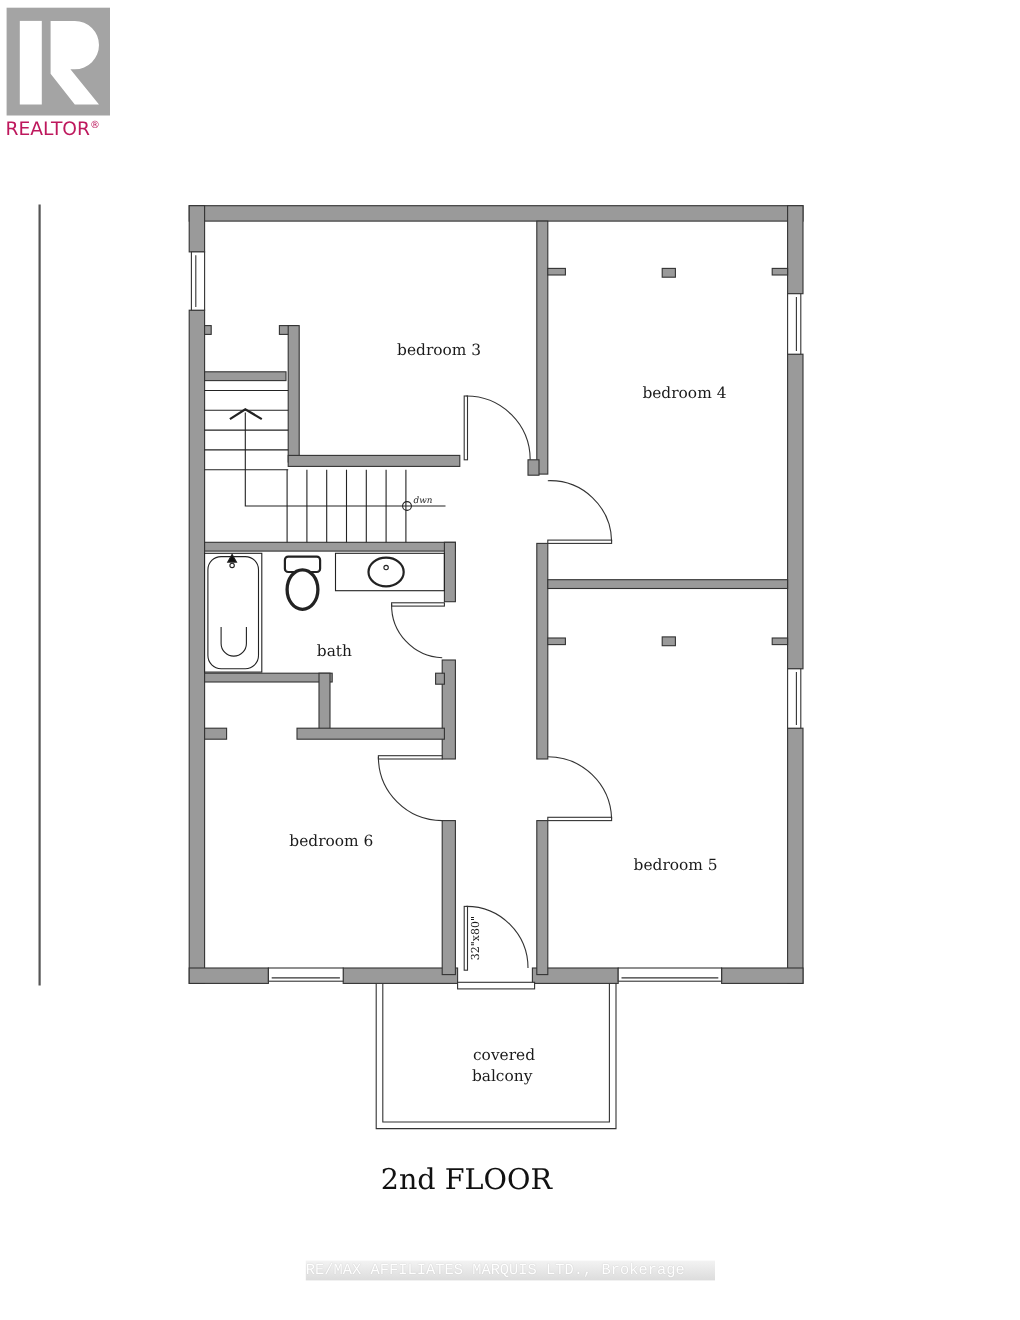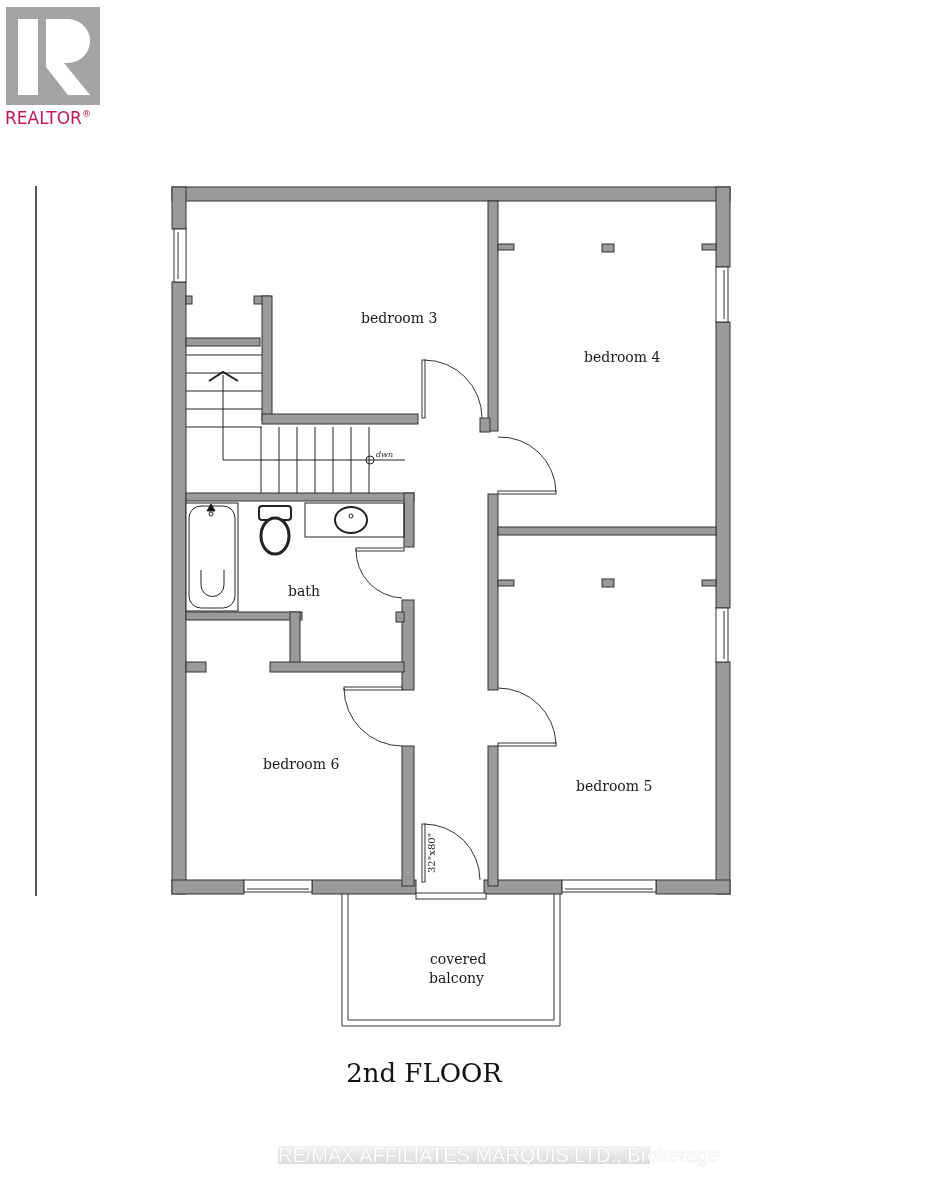--- a/index.html
+++ b/index.html
@@ -4,21 +4,21 @@
 <style>
   html, body { margin: 0; padding: 0; background: #ffffff; }
   body { width: 927px; height: 1200px; position: relative; overflow: hidden; font-family: "DejaVu Serif", serif; }
   .logo { position: absolute; left: 5px; top: 5px; width: 104px; height: 122px; }
   .logo-box { position: absolute; left: 1px; top: 2px; width: 94px; height: 98px; background: #a4a4a4; }
   .logo-text { position: absolute; left: 0; top: 103px; font-family: "DejaVu Sans", sans-serif; font-size: 17px; color: #be185d; letter-spacing: 0px; white-space: nowrap; }
   .logo-text sup { font-size: 9px; vertical-align: 7px; }
   .plan { position: absolute; left: 0; top: 0; }
   .plan-title { position: absolute; left: 0; width: 848px; top: 1058px; text-align: center; font-family: "DejaVu Serif", serif; font-size: 26px; color: #111; }
   .watermark { position: absolute; left: 278px; top: 1146px; width: 372px; height: 18px; background: linear-gradient(to bottom, #f3f3f3, #dcdcdc); }
-  .watermark span { position: absolute; left: 0; top: 0; font-family: Liberation Sans, sans-serif; font-size: 20px; color: #ffffff; white-space: nowrap; line-height: 18px; text-shadow: 0 0 1px #bbb; }
+  .watermark span { position: absolute; left: 0; top: 0; font-family: Liberation Mono, monospace; font-size: 14px; color: #ffffff; white-space: nowrap; line-height: 18px; text-shadow: 0 0 1px #bbb; }
   .lbl { font-family: "DejaVu Serif", serif; font-size: 14px; fill: #1a1a1a; }
 </style>
 </head>
 <body>
 
 <div class="logo">
   <div class="logo-box">
     <svg width="94" height="98" viewBox="0 0 94 98">
       <rect x="12" y="12" width="20" height="76" fill="#ffffff"></rect>
       <path d="M40 12 H62 A22 22 0 0 1 62 56 H58 L84 88 H62 L40 60 Z" fill="#ffffff"></path>

